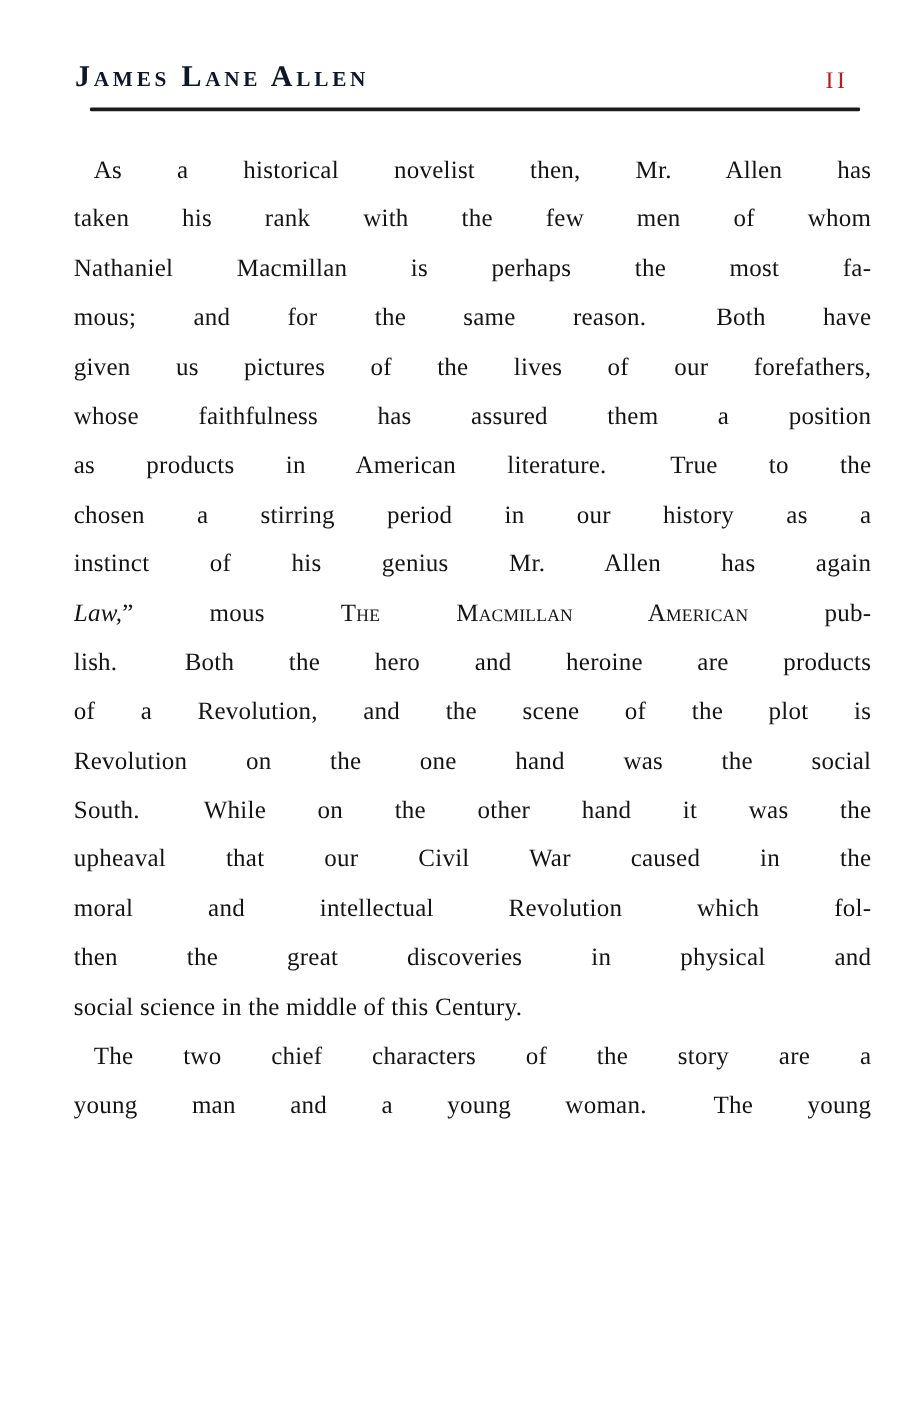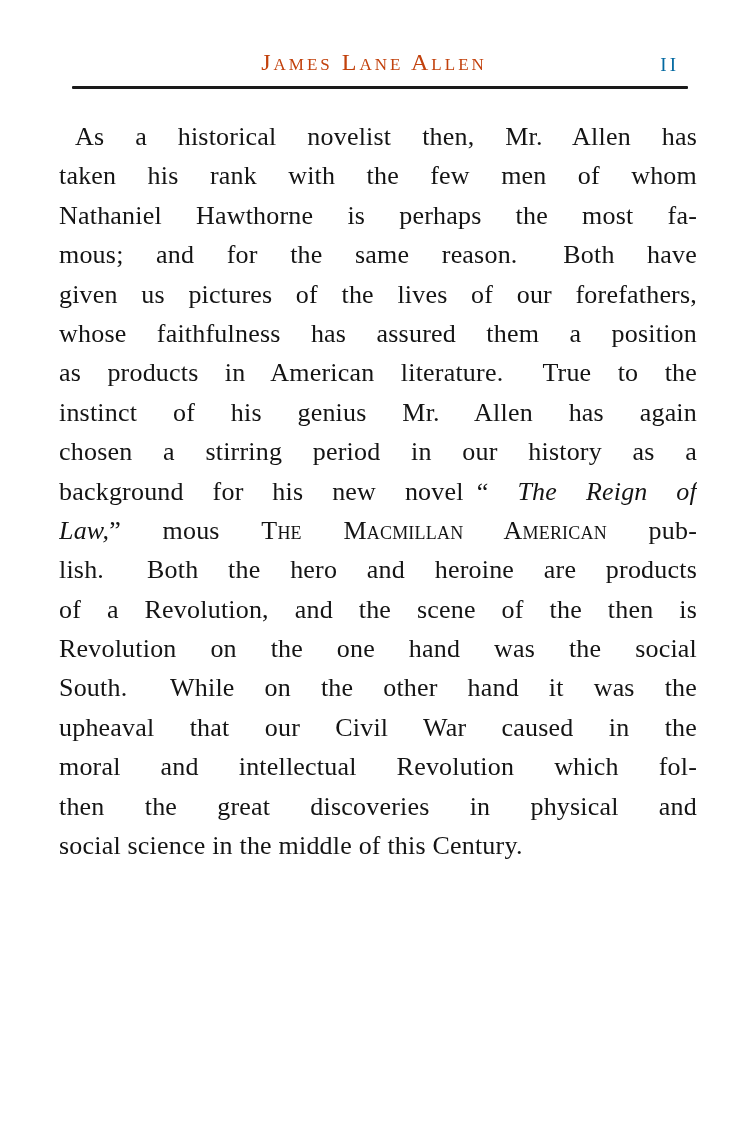--- a/index.html
+++ b/index.html
@@ -26,37 +26,38 @@
     left: 0;
     width: 736px;
     height: 110px;
   }
 
   .header-title {
     position: absolute;
     top: 50px;
     left: 60px;
     width: 628px;
-    text-align: center;
+    text-align: left;
     font-variant: small-caps;
     font-size: 24px;
     letter-spacing: 3px;
     line-height: 24px;
-    color: #c2410c;
+    color: #0f172a;
     white-space: nowrap;
+    font-weight: bold;
   }
 
   .page-number {
     position: absolute;
     top: 55px;
     right: 57px;
     font-size: 19px;
     letter-spacing: 3px;
     line-height: 19px;
-    color: #0369a1;
+    color: #b91c1c;
   }
 
   .header-rule {
     position: absolute;
     top: 86px;
     left: 72px;
     width: 616px;
     height: 2.5px;
     background: #1a1a1a;
     border-radius: 1px;
@@ -66,21 +67,21 @@
   .page-body {
     position: absolute;
     top: 117px;
     left: 59px;
     width: 638px;
   }
 
   .line {
     height: 39.4px;
     line-height: 39.4px;
-    font-size: 26px;
+    font-size: 20px;
     letter-spacing: 0.2px;
     text-align: justify;
     text-align-last: justify;
     white-space: normal;
     overflow: hidden;
     color: #141414;
   }
 
   .line.no-just {
     text-align: right;
@@ -107,32 +108,33 @@
   <div class="running-header">
     <div class="header-title">James Lane Allen</div>
     <div class="page-number">II</div>
     <div class="header-rule"></div>
   </div>
 
   <div class="page-body">
 
   <div class="line indent"><span>As a historical novelist then, Mr. Allen has</span></div>
       <div class="line"><span>taken his rank with the few men of whom</span></div>
-      <div class="line"><span>Nathaniel Hawthorne is perhaps the most fa-</span></div>
+      <div class="line"><span>Nathaniel Macmillan is perhaps the most fa-</span></div>
       <div class="line"><span>mous; and for the same reason.  Both have</span></div>
       <div class="line"><span>given us pictures of the lives of our forefathers,</span></div>
       <div class="line"><span>whose faithfulness has assured them a position</span></div>
       <div class="line"><span>as products in American literature.  True to the</span></div>
+      <div class="line"><span>chosen a stirring period in our history as a</span></div>
       <div class="line"><span>instinct of his genius Mr. Allen has again</span></div>
-      <div class="line"><span>chosen a stirring period in our history as a</span></div>
-      <div class="line"><span>background for his new novel “ </span><span class="i">The Reign of</span></div>
       <div class="line"><span class="i">Law,</span><span>” mous </span><span class="sc">The Macmillan American</span><span> pub-</span></div>
       <div class="line"><span>lish.  Both the hero and heroine are products</span></div>
-      <div class="line"><span>of a Revolution, and the scene of the then is</span></div>
+      <div class="line"><span>of a Revolution, and the scene of the plot is</span></div>
       <div class="line"><span>Revolution on the one hand was the social</span></div>
       <div class="line"><span>South.  While on the other hand it was the</span></div>
       <div class="line"><span>upheaval that our Civil War caused in the</span></div>
       <div class="line"><span>moral and intellectual Revolution which fol-</span></div>
       <div class="line"><span>then the great discoveries in physical and</span></div>
       <div class="line no-just"><span>social science in the middle of this Century.</span></div>
+      <div class="line indent"><span>The two chief characters of the story are a</span></div>
+      <div class="line"><span>young man and a young woman.  The young</span></div>
     </div>
 
 </div>
 
 </body></html>

